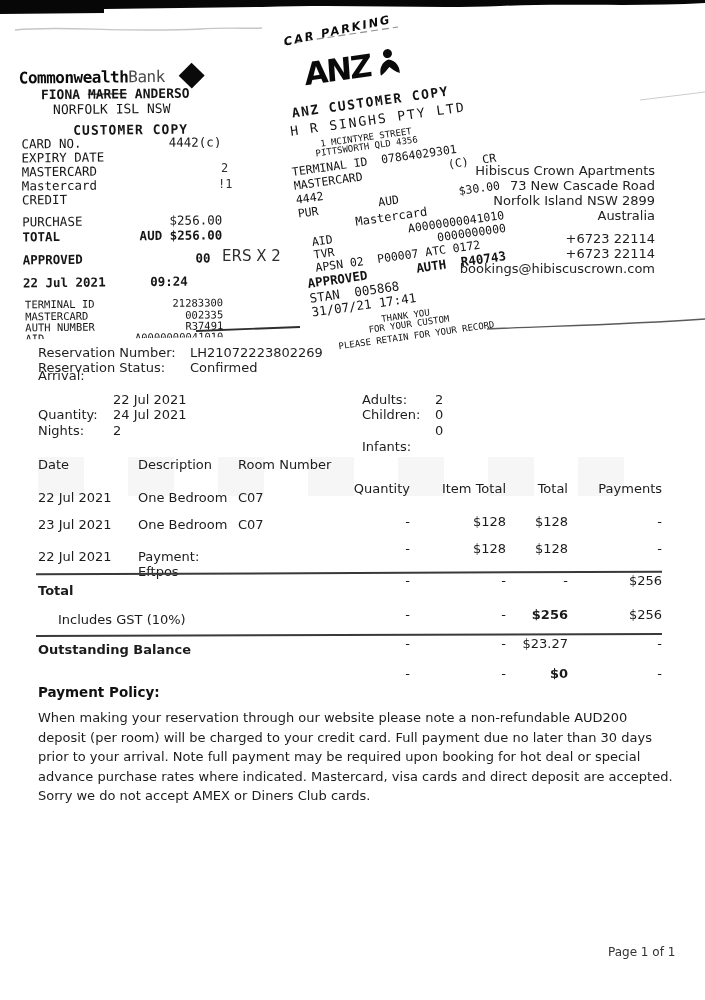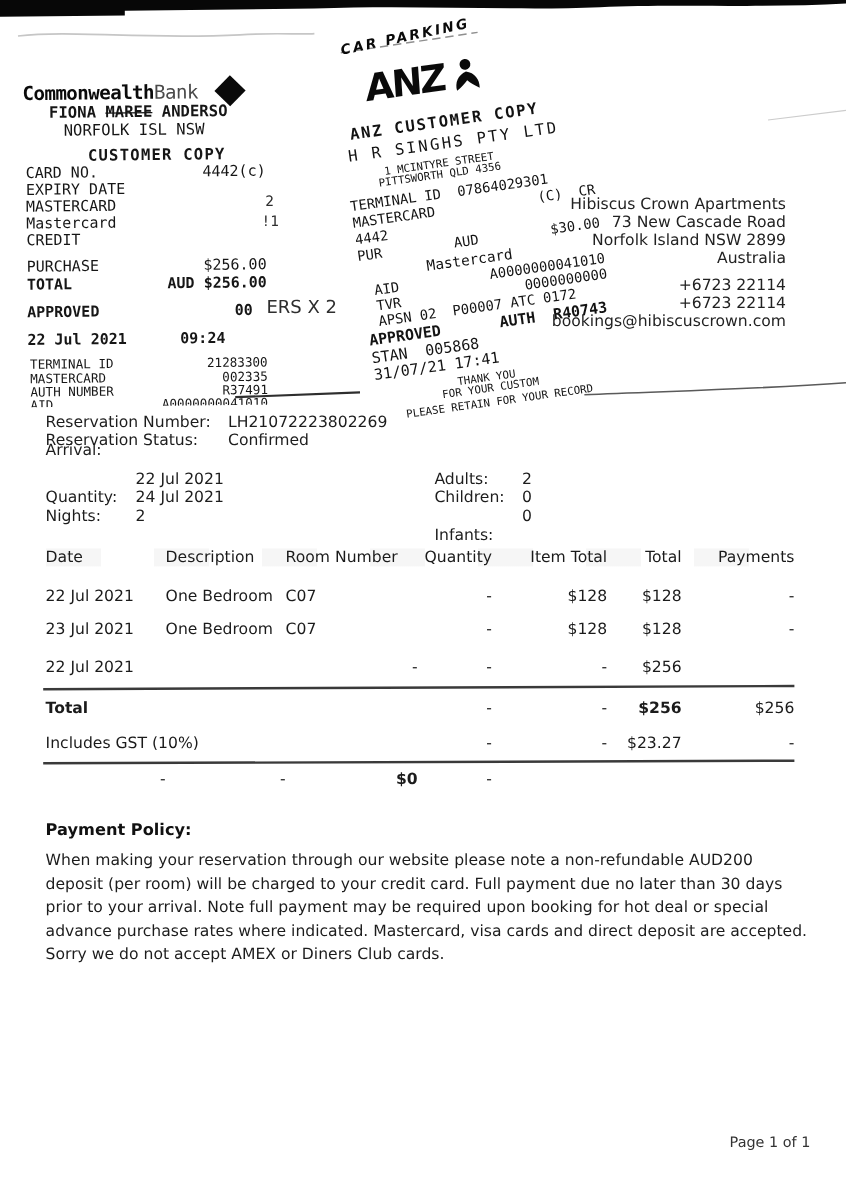--- a/index.html
+++ b/index.html
@@ -27,21 +27,21 @@
   .handwrite{font-family:"DejaVu Sans",sans-serif;font-style:italic;font-weight:bold;font-size:16px;letter-spacing:2px;transform:rotate(-4deg);color:#0a0a0a;}
   .anz-logo-text{font-weight:900;font-size:31px;letter-spacing:-2px;transform:skewX(-4deg);color:#0a0a0a;font-family:"DejaVu Sans",sans-serif;}
   
   .hotel{position:absolute;right:50px;top:155px;width:260px;text-align:right;font-size:13px;line-height:15px;color:#222;}
   .hotel div{position:absolute;right:0;white-space:nowrap;}
   
   .kv{position:absolute;font-size:13px;color:#1d1d1d;white-space:nowrap;}
   
   .tbl-row{position:absolute;left:38px;width:624px;display:grid;
            grid-template-columns:100px 100px 110px 62px 96px 62px 94px;font-size:13px;color:#1b1b1b;}
-  .tbl-row .r{text-align:right;}
+  .tbl-row .r{text-align:right;margin-top:24px;}
   .tbl-head{font-weight:normal;background:repeating-linear-gradient(90deg,rgba(0,0,0,0.035) 0 46px,rgba(0,0,0,0) 46px 90px);}
   .rule{position:absolute;left:36px;width:626px;height:2px;background:#3a3a3a;}
   
   .policy-title{position:absolute;left:38px;font-size:13.5px;font-weight:bold;color:#111;}
   .policy-body{position:absolute;left:38px;width:638px;font-size:13px;line-height:19.5px;color:#1c1c1c;text-align:left;}
   .footer{position:absolute;font-size:12px;color:#333;}
   svg.overlay{position:absolute;left:0;top:0;pointer-events:none;}
 </style>
 </head>
 <body>
@@ -219,48 +219,50 @@
     <span>One Bedroom</span>
     <span>C07</span>
     <span class="r">-</span>
     <span class="r">$128</span>
     <span class="r">$128</span>
     <span class="r">-</span>
   </div>
 
   <div class="tbl-row" style="top:549px;">
     <span>22 Jul 2021</span>
+    <span>Payment: Eftpos</span>
     <span></span>
     <span class="r">-</span>
     <span class="r">-</span>
     <span class="r">-</span>
     <span class="r">$256</span>
   </div>
 
   <div class="rule" style="top:572px;transform:rotate(-0.25deg);"></div>
 
   <div class="tbl-row" style="top:583px;">
     <span class="b" style="grid-column:1 / span 3;">Total</span>
     <span class="r">-</span>
     <span class="r">-</span>
     <span class="r b">$256</span>
     <span class="r">$256</span>
   </div>
 
   <div class="tbl-row" style="top:612px;">
-    <span style="grid-column:1 / span 3;">Includes GST (10%)</span>
+    <span style="grid-column:1 / span 3;margin-left:20px;">Includes GST (10%)</span>
     <span class="r">-</span>
     <span class="r">-</span>
     <span class="r">$23.27</span>
     <span class="r">-</span>
   </div>
 
   <div class="rule" style="top:634px;transform:rotate(-0.2deg);"></div>
 
   <div class="tbl-row" style="top:642px;">
+    <span class="b" style="grid-column:1 / span 3;">Outstanding Balance</span>
     <span class="r">-</span>
     <span class="r">-</span>
     <span class="r b">$0</span>
     <span class="r">-</span>
   </div>
 
   <div class="policy-title" style="top:684px;">Payment Policy:</div>
   <div class="policy-body" style="top:708px;">When making your reservation through our website please note a non-refundable AUD200 deposit (per room) will be charged to your credit card. Full payment due no later than 30 days prior to your arrival. Note full payment may be required upon booking for hot deal or special advance purchase rates where indicated. Mastercard, visa cards and direct deposit are accepted. Sorry we do not accept AMEX or Diners Club cards.</div>
 
   <div class="footer" style="left:608px;top:945px;">Page 1 of 1</div>

